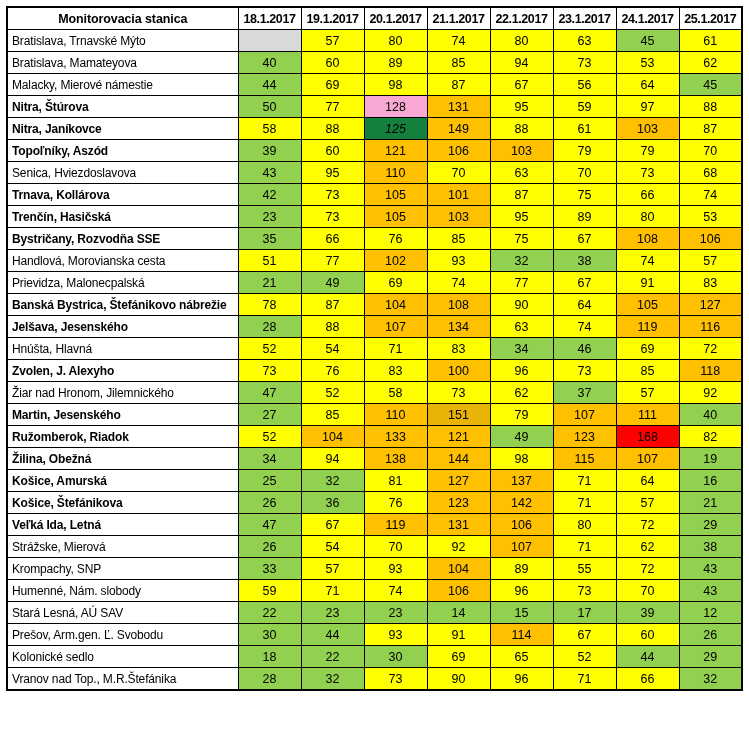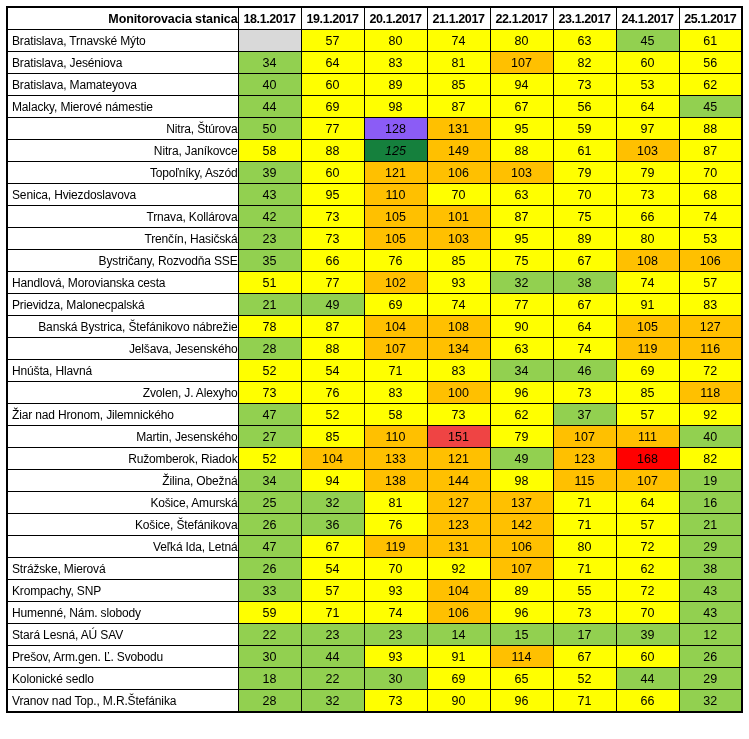--- a/index.html
+++ b/index.html
@@ -30,31 +30,31 @@
     vertical-align: middle;
   }
   .pm-table th {
     background: #ffffff;
     font-weight: bold;
     font-size: 12.5px;
     text-align: center;
     letter-spacing: -0.4px;
   }
   .pm-table th.station-h {
-    text-align: right;
+    text-align: center;
     letter-spacing: -0.1px;
   }
   td.station {
     background: #ffffff;
     text-align: left;
     padding-left: 4px;
     font-size: 12px;
     letter-spacing: -0.15px;
   }
-  td.station.bold { font-weight: normal; text-align: right; }
+  td.station.bold { font-weight: bold; }
   td.val {
     text-align: center;
     font-size: 12.5px;
   }
 </style>
 </head>
 <body>
 
 <div class="wrap">
   <table class="pm-table">
@@ -90,31 +90,20 @@
           <td class="val" style="background: rgb(217, 217, 217);"></td>
           <td class="val" style="background: rgb(255, 255, 0);">57</td>
           <td class="val" style="background: rgb(255, 255, 0);">80</td>
           <td class="val" style="background: rgb(255, 255, 0);">74</td>
           <td class="val" style="background: rgb(255, 255, 0);">80</td>
           <td class="val" style="background: rgb(255, 255, 0);">63</td>
           <td class="val" style="background: rgb(146, 208, 80);">45</td>
           <td class="val" style="background: rgb(255, 255, 0);">61</td>
         </tr>
         <tr>
-          <td class="station">Bratislava, Jeséniova</td>
-          <td class="val" style="background: rgb(146, 208, 80);">34</td>
-          <td class="val" style="background: rgb(255, 255, 0);">64</td>
-          <td class="val" style="background: rgb(255, 255, 0);">83</td>
-          <td class="val" style="background: rgb(255, 255, 0);">81</td>
-          <td class="val" style="background: rgb(255, 192, 0);">107</td>
-          <td class="val" style="background: rgb(255, 255, 0);">82</td>
-          <td class="val" style="background: rgb(255, 255, 0);">60</td>
-          <td class="val" style="background: rgb(255, 255, 0);">56</td>
-        </tr>
-        <tr>
           <td class="station">Bratislava, Mamateyova</td>
           <td class="val" style="background: rgb(146, 208, 80);">40</td>
           <td class="val" style="background: rgb(255, 255, 0);">60</td>
           <td class="val" style="background: rgb(255, 255, 0);">89</td>
           <td class="val" style="background: rgb(255, 255, 0);">85</td>
           <td class="val" style="background: rgb(255, 255, 0);">94</td>
           <td class="val" style="background: rgb(255, 255, 0);">73</td>
           <td class="val" style="background: rgb(255, 255, 0);">53</td>
           <td class="val" style="background: rgb(255, 255, 0);">62</td>
         </tr>
@@ -126,21 +115,21 @@
           <td class="val" style="background: rgb(255, 255, 0);">87</td>
           <td class="val" style="background: rgb(255, 255, 0);">67</td>
           <td class="val" style="background: rgb(255, 255, 0);">56</td>
           <td class="val" style="background: rgb(255, 255, 0);">64</td>
           <td class="val" style="background: rgb(146, 208, 80);">45</td>
         </tr>
         <tr>
           <td class="station bold">Nitra, Štúrova</td>
           <td class="val" style="background: rgb(146, 208, 80);">50</td>
           <td class="val" style="background: rgb(255, 255, 0);">77</td>
-          <td class="val" style="background: #8b5cf6;">128</td>
+          <td class="val" style="background: #f9a8d4;">128</td>
           <td class="val" style="background: rgb(255, 192, 0);">131</td>
           <td class="val" style="background: rgb(255, 255, 0);">95</td>
           <td class="val" style="background: rgb(255, 255, 0);">59</td>
           <td class="val" style="background: rgb(255, 255, 0);">97</td>
           <td class="val" style="background: rgb(255, 255, 0);">88</td>
         </tr>
         <tr>
           <td class="station bold">Nitra, Janíkovce</td>
           <td class="val" style="background: rgb(255, 255, 0);">58</td>
           <td class="val" style="background: rgb(255, 255, 0);">88</td>
@@ -281,21 +270,21 @@
           <td class="val" style="background: rgb(255, 255, 0);">62</td>
           <td class="val" style="background: rgb(146, 208, 80);">37</td>
           <td class="val" style="background: rgb(255, 255, 0);">57</td>
           <td class="val" style="background: rgb(255, 255, 0);">92</td>
         </tr>
         <tr>
           <td class="station bold">Martin, Jesenského</td>
           <td class="val" style="background: rgb(146, 208, 80);">27</td>
           <td class="val" style="background: rgb(255, 255, 0);">85</td>
           <td class="val" style="background: rgb(255, 192, 0);">110</td>
-          <td class="val" style="background: #ef4444;">151</td>
+          <td class="val" style="background: #eab308;">151</td>
           <td class="val" style="background: rgb(255, 255, 0);">79</td>
           <td class="val" style="background: rgb(255, 192, 0);">107</td>
           <td class="val" style="background: rgb(255, 192, 0);">111</td>
           <td class="val" style="background: rgb(146, 208, 80);">40</td>
         </tr>
         <tr>
           <td class="station bold">Ružomberok, Riadok</td>
           <td class="val" style="background: rgb(255, 255, 0);">52</td>
           <td class="val" style="background: rgb(255, 192, 0);">104</td>
           <td class="val" style="background: rgb(255, 192, 0);">133</td>

